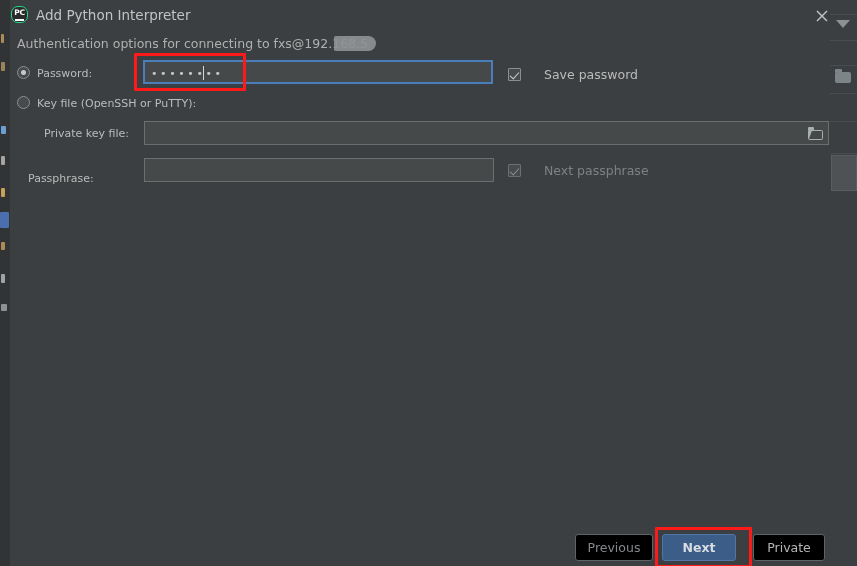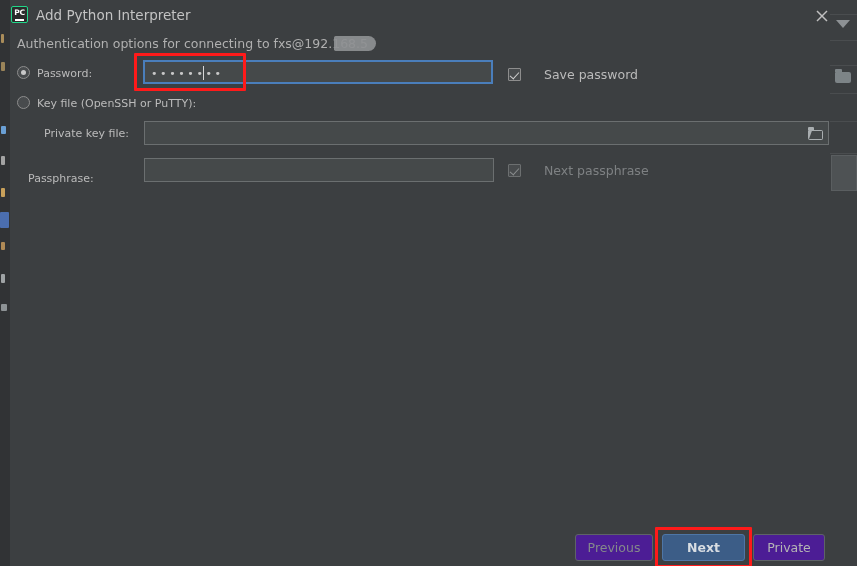--- a/index.html
+++ b/index.html
@@ -89,21 +89,21 @@
     left: 0; top: 0;
     width: 820px; height: 30px;
   }
   #pc-icon {
     position: absolute;
     left: 1px; top: 6px;
     width: 17px; height: 17px;
     background: #2b2b2b;
     border: 1.5px solid #21d789;
     box-sizing: border-box;
-    border-radius: 2px;
+    border-radius: 7px;
     color: #ffffff;
     font-size: 7.5px;
     font-weight: bold;
     letter-spacing: -0.3px;
     text-align: center;
     line-height: 10px;
     padding-top: 1px;
     font-family: "DejaVu Sans", sans-serif;
   }
   #pc-icon .bar {
@@ -280,21 +280,21 @@
     pointer-events: none;
   }
 
   
   .dlg-button {
     position: absolute;
     box-sizing: border-box;
     height: 27px;
     border-radius: 3px;
     border: 1px solid #5e6366;
-    background: #4c1d95;
+    background: #000000;
     color: #b5b5b5;
     font-size: 12.5px;
     font-family: "DejaVu Sans", "Liberation Sans", sans-serif;
     cursor: pointer;
     display: flex;
     align-items: center;
     justify-content: center;
     padding: 0;
   }
   .dlg-button.dim { color: #85898b; }
@@ -378,19 +378,19 @@
   <div class="field-label" style="left:18px; top:164px;margin-top:8px;">Passphrase:</div>
   <div class="text-input" style="left:134px; top:158px; width:350px;"></div>
 
   <div class="checkbox-wrap" style="left:498px; top:163px;">
     <span class="checkbox on dim"></span>
     <span class="cb-label dim">Next passphrase</span>
   </div>
 
   <button class="dlg-button dim" style="left:565px; top:534px; width:78px;">Previous</button>
 
-  <button class="dlg-button primary" style="left:652px; top:534px; width:83px;">Next</button>
+  <button class="dlg-button primary" style="left:652px; top:534px; width:74px;">Next</button>
 
   <div class="annot-box" style="left:645px; top:527px; width:97px; height:41px;"></div>
 
   <button class="dlg-button" style="left:743px; top:534px; width:72px;">Private</button>
 
 </div>
 
 </body></html>

